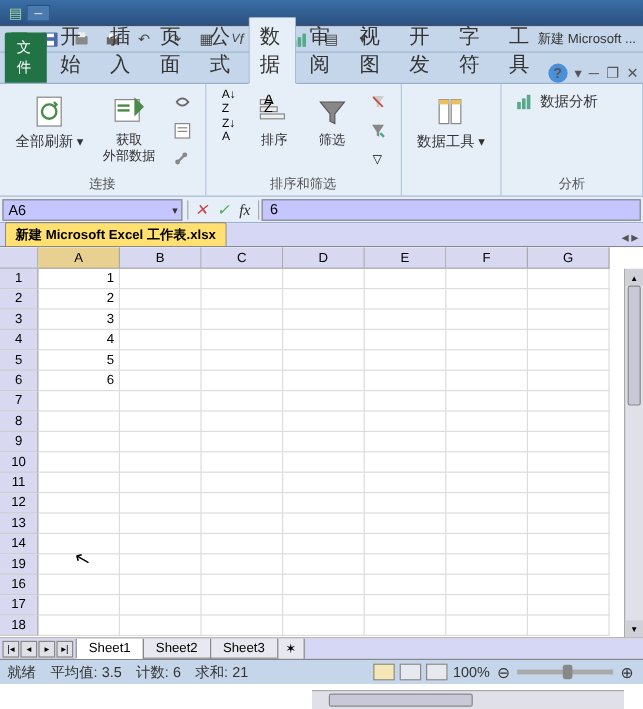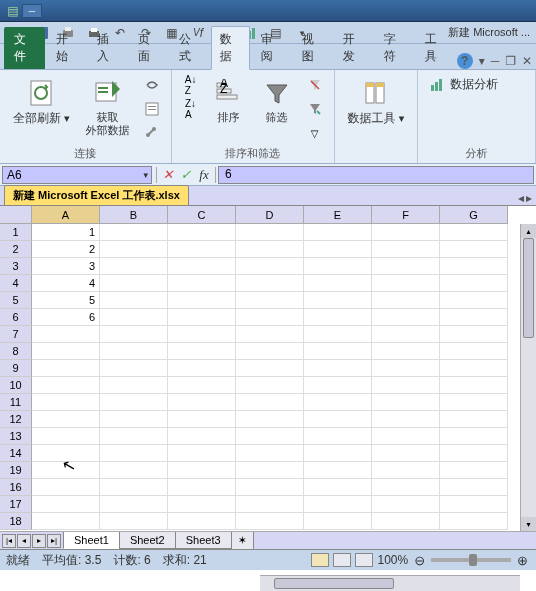--- a/index.html
+++ b/index.html
@@ -14,21 +14,21 @@
 
 
 .qat2 { background: #c5d6ea; height: 22px; display: flex; align-items: center; gap: 6px; padding: 0 6px; border-bottom: 1px solid #9ab0cc; }
 .qat2-item { width: 20px; height: 18px; display: flex; align-items: center; justify-content: center; color: #444; cursor: pointer; }
 .qat2-item.app-icon { color: #107c10; }
 .qat2 .title2 { margin-left: auto; font-size: 11px; color: #333; }
 
 
 .ribbon-tabs { background: #c5d6ea; height: 26px; display: flex; align-items: flex-end; gap: 2px; padding: 0 4px; border-bottom: 1px solid #9ab0cc; }
 .file-tab { background: #217346; color: #fff; padding: 4px 10px 4px 10px; font-size: 12px; border-radius: 2px 2px 0 0; cursor: pointer; }
-.rtab { padding: 4px 8px; font-size: 12px; color: #333; cursor: pointer; border: 1px solid transparent; border-bottom: none; }
+.rtab { padding: 4px 8px; font-size: 17px; color: #333; cursor: pointer; border: 1px solid transparent; border-bottom: none; }
 .rtab.active { background: #e6eef8; border: 1px solid #9ab0cc; border-bottom: 1px solid #e6eef8; margin-bottom: -1px; border-radius: 2px 2px 0 0; }
 .ribbon-tabs .right-ctl { margin-left: auto; display: flex; gap: 6px; align-items: center; }
 .right-ctl span { color: #555; cursor: pointer; font-size: 12px; }
 .help-icon { width: 16px; height: 16px; background: #4a90d9; border-radius: 50%; color: #fff; display: flex; align-items: center; justify-content: center; font-size: 10px; font-weight: bold; }
 
 
 .ribbon { background: #e6eef8; height: 94px; display: flex; border-bottom: 1px solid #9ab0cc; }
 .rgroup { border-right: 1px solid #b8c8dc; padding: 4px 8px 2px 8px; display: flex; flex-direction: column; justify-content: space-between; }
 .rgroup-body { display: flex; gap: 6px; align-items: flex-start; }
 .rgroup-label { text-align: center; font-size: 11px; color: #555; padding-top: 2px; }

